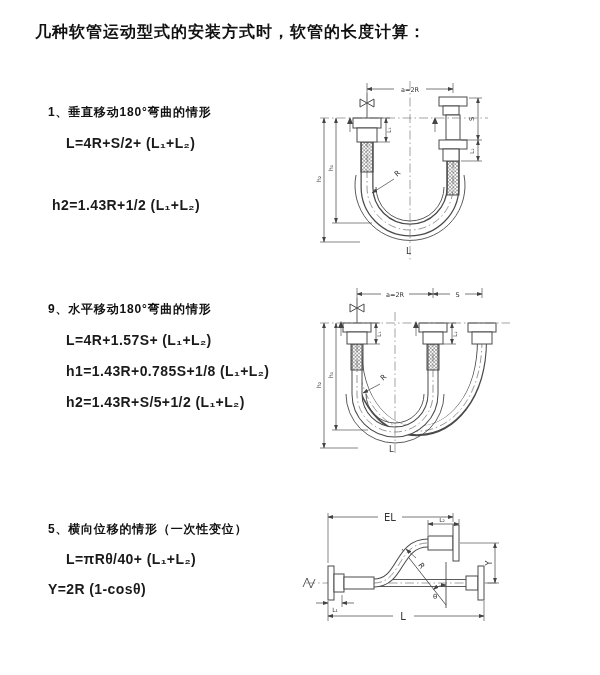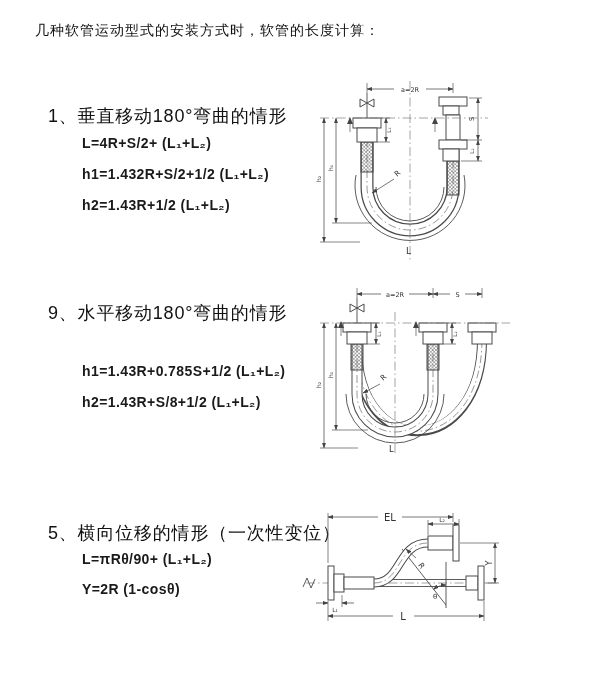--- a/index.html
+++ b/index.html
@@ -1,20 +1,20 @@
 <!DOCTYPE html>
 <html><head>
 <meta charset="utf-8">
 <style>
   html,body{margin:0;padding:0;background:#e9e9e9;}
   .page{position:relative;width:600px;height:675px;background:#ffffff;overflow:hidden;
         font-family:"Liberation Sans","DejaVu Sans",sans-serif;color:#111;}
-  .title{position:absolute;left:35px;top:22px;font-size:14px;font-weight:normal;letter-spacing:1px;}
-  .sec-h{position:absolute;font-size:18px;font-weight:normal;letter-spacing:0.8px;}
-  .formula{position:absolute;font-size:14px;font-weight:bold;letter-spacing:0.4px;color:#1a1a1a;margin-left:16px;}
+  .title{position:absolute;left:35px;top:22px;font-size:16px;font-weight:bold;letter-spacing:1px;}
+  .sec-h{position:absolute;font-size:12px;font-weight:bold;letter-spacing:0.8px;}
+  .formula{position:absolute;font-size:14px;font-weight:bold;letter-spacing:0.4px;color:#1a1a1a;}
   svg{position:absolute;}
   
   .cl{stroke:#7b7b7b;stroke-width:.7;fill:none;stroke-dasharray:9 3 1.5 3;}
   .thin{stroke:#4a4a4a;stroke-width:.9;fill:none;}
   .tubeO{stroke:#4a4a4a;fill:none;}
   .tubeI{stroke:#fff;fill:none;}
   .tubeC{stroke:#6b6b6b;stroke-width:.7;fill:none;stroke-dasharray:8 3 1.5 3;}
   .fl{fill:#fff;stroke:#4a4a4a;stroke-width:1;}
   .dim{stroke:#555;stroke-width:.8;fill:none;}
   .ext{stroke:#555;stroke-width:.7;fill:none;}
@@ -23,30 +23,30 @@
 </style>
 </head>
 <body>
 
 <div class="page">
 
   <div class="title">几种软管运动型式的安装方式时，软管的长度计算：</div>
 
   <div class="sec-h" style="left:48px;top:104px">1、垂直移动180°弯曲的情形</div>
   <div class="formula" style="left:66px;top:135px">L=4R+S/2+ (L₁+L₂)</div>
-  <div class="formula" style="left:66px;top:166px">h1=1.432R+S/2+1/2 (L₁+L₂)</div>
-  <div class="formula" style="left:66px;top:197px">h2=1.43R+1/2 (L₁+L₂)</div>
+  <div class="formula" style="left:52px;top:197px">h2=1.43R+1/2 (L₁+L₂)</div>
 
   <div class="sec-h" style="left:48px;top:301px">9、水平移动180°弯曲的情形</div>
-  <div class="formula" style="left:66px;top:363px">h1=1.43R+0.785S+1/2 (L₁+L₂)</div>
-  <div class="formula" style="left:66px;top:394px">h2=1.43R+S/8+1/2 (L₁+L₂)</div>
+  <div class="formula" style="left:66px;top:332px">L=4R+1.57S+ (L₁+L₂)</div>
+  <div class="formula" style="left:66px;top:363px">h1=1.43R+0.785S+1/8 (L₁+L₂)</div>
+  <div class="formula" style="left:66px;top:394px">h2=1.43R+S/5+1/2 (L₁+L₂)</div>
 
   <div class="sec-h" style="left:48px;top:521px">5、横向位移的情形（一次性变位）</div>
-  <div class="formula" style="left:66px;top:551px">L=πRθ/90+ (L₁+L₂)</div>
-  <div class="formula" style="left:66px;top:581px">Y=2R (1-cosθ)</div>
+  <div class="formula" style="left:66px;top:551px">L=πRθ/40+ (L₁+L₂)</div>
+  <div class="formula" style="left:48px;top:581px">Y=2R (1-cosθ)</div>
 
   <svg style="left:310px;top:75px" width="285" height="190" viewBox="0 0 285 190">
     <defs>
       <marker id="arw1" markerWidth="7" markerHeight="5" refX="6.5" refY="2.5" orient="auto-start-reverse">
         <path d="M0,0 L7,2.5 L0,5 Z" fill="#444"></path>
       </marker>
       <pattern id="ht1" patternUnits="userSpaceOnUse" width="3.5" height="3.5">
         <path d="M0,3.5 L3.5,0 M0,0 L3.5,3.5" stroke="#5a5a5a" stroke-width="0.5"></path>
       </pattern>
     </defs>

